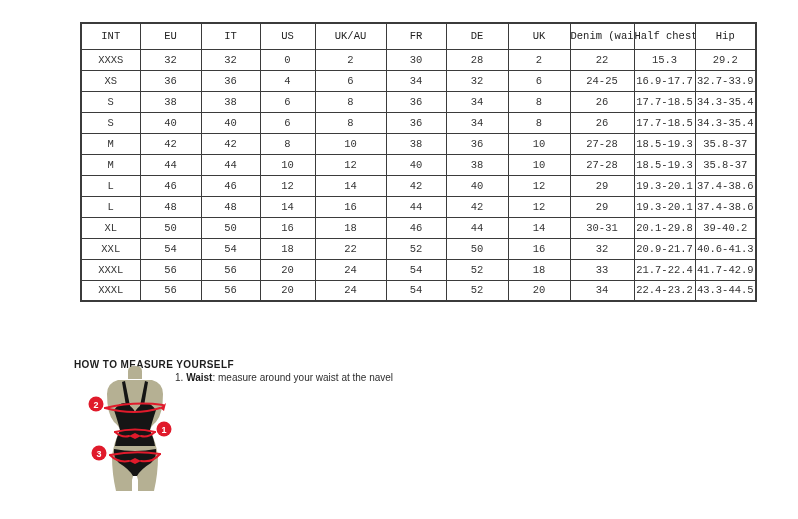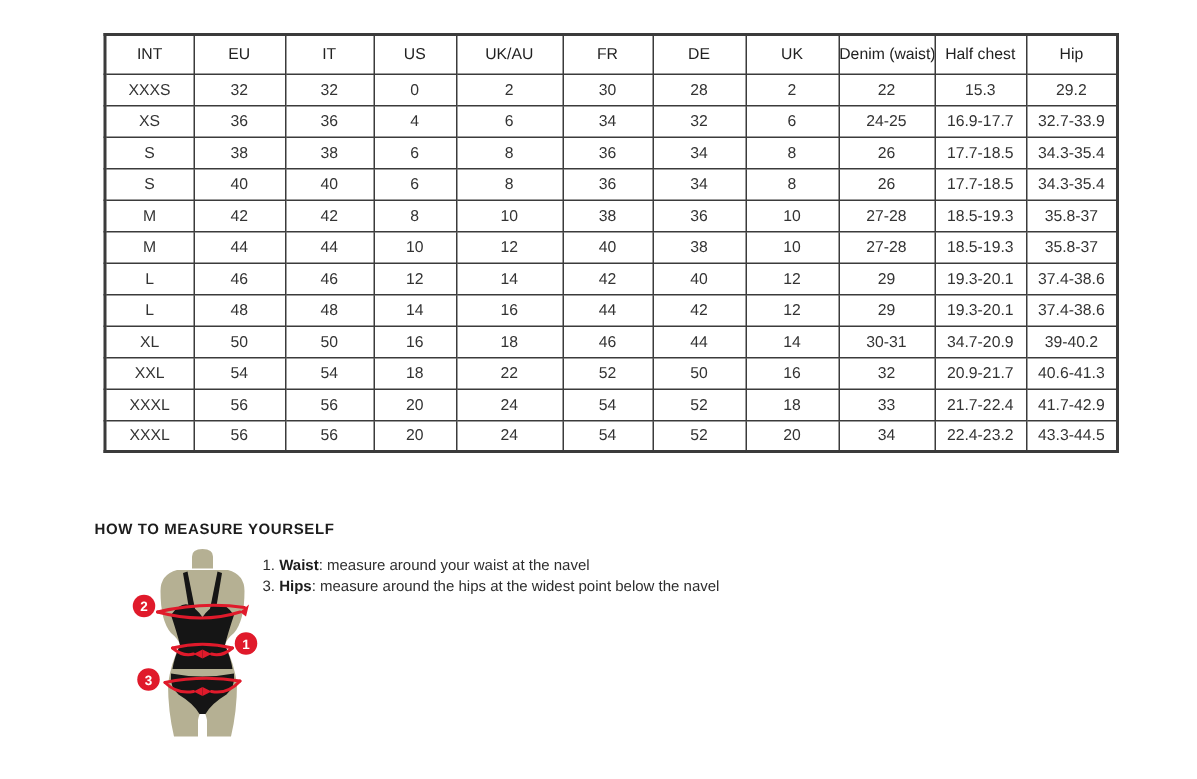--- a/index.html
+++ b/index.html
@@ -9,23 +9,24 @@
     position: relative;
     background: #ffffff;
     font-family: "Liberation Sans", sans-serif;
     color: #2f2f2f;
     overflow: hidden;
   }
 
   
   .table-wrap {
     position: absolute;
-    left: 69px;
+    left: 80px;
     top: 22px;
     width: 574px;
+    font-family: Liberation Mono, monospace;
   }
   table.size-chart {
     border-collapse: collapse;
     table-layout: fixed;
     width: 675px;
     border: 2px solid #3b3b3b;
   }
   table.size-chart th,
   table.size-chart td {
     border: 1px solid #3b3b3b;
@@ -40,21 +41,21 @@
   }
   table.size-chart thead tr { height: 26px; }
   table.size-chart tbody tr { height: 21px; margin-left: 39px; }
   table.size-chart th { color: #222222; }
 
   
   .measure-title {
     position: absolute;
     left: 63px;
     top: 348px;
-    margin: 0;
+    margin: 11px;
     font-size: 10px;
     font-weight: 700;
     letter-spacing: 0.4px;
     color: #1d1d1d;
   }
   .measure-figure {
     position: absolute;
     left: 84px;
     top: 366px;
     width: 102px;
@@ -66,20 +67,21 @@
     top: 371px;
     margin: 0;
     padding: 0;
     list-style: none;
     font-size: 10px;
     color: #2e2e2e;
   }
   .measure-steps li {
     line-height: 14px;
     white-space: nowrap;
+    text-align: center;
   }
   .measure-steps .step-label { font-weight: 700; color: #1d1d1d; }
 </style>
 </head>
 <body>
 
 <div class="table-wrap">
   <table class="size-chart">
     <colgroup>
         <col style="width: 59px;">
@@ -217,21 +219,21 @@
         <tr>
           <td>XL</td>
           <td>50</td>
           <td>50</td>
           <td>16</td>
           <td>18</td>
           <td>46</td>
           <td>44</td>
           <td>14</td>
           <td>30-31</td>
-          <td>34.7-20.9</td>
+          <td>20.1-29.8</td>
           <td>39-40.2</td>
         </tr>
         <tr>
           <td>XXL</td>
           <td>54</td>
           <td>54</td>
           <td>18</td>
           <td>22</td>
           <td>52</td>
           <td>50</td>
@@ -326,17 +328,13 @@
     <circle cx="15" cy="87" r="7.5" fill="#e01a2b"></circle>
     <text x="15" y="90.5" text-anchor="middle" font-size="9" font-weight="bold" fill="#ffffff" font-family="Liberation Sans, sans-serif">3</text>
   </g>
 </svg>
 
 <ol class="measure-steps">
   <li>
     <span>1.</span>
     <span class="step-label">Waist</span><span>: measure around your waist at the navel</span>
   </li>
-  <li>
-    <span>3.</span>
-    <span class="step-label">Hips</span><span>: measure around the hips at the widest point below the navel</span>
-  </li>
 </ol>
 
 </body></html>

